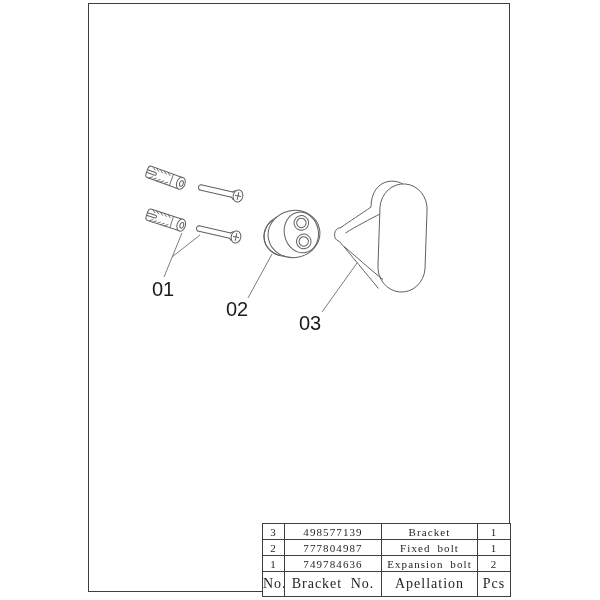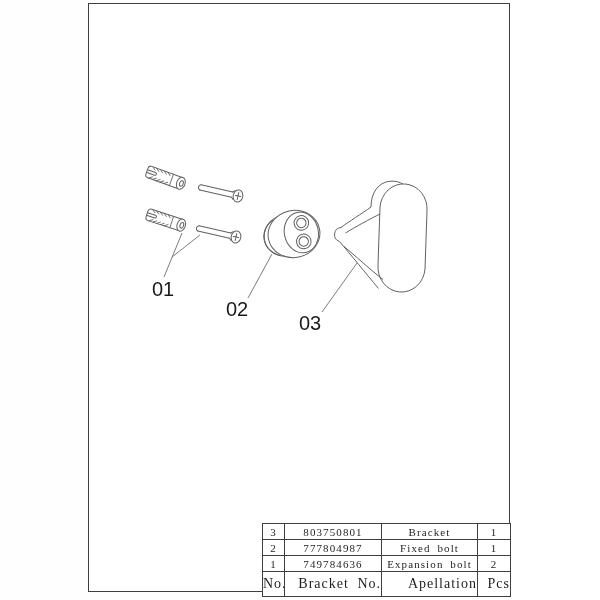--- a/index.html
+++ b/index.html
@@ -65,21 +65,20 @@
     font-family: "Liberation Serif", serif;
     overflow: hidden;
     white-space: nowrap;
   }
   table.parts tr.data-row td { height: 15px; }
   table.parts tr.header-row td {
     height: 24px;
     font-size: 14px;
     letter-spacing: 1px;
     word-spacing: 4px;
-    text-align: right;
   }
 </style>
 </head>
 <body>
 
 <div class="sheet">
 
   <div class="frame"></div>
 
   <svg class="drawing" viewBox="0 0 600 600">
@@ -158,21 +157,21 @@
     <table class="parts">
       <colgroup>
         <col style="width:22px">
           <col style="width:97px">
           <col style="width:96px">
           <col style="width:33px">
       </colgroup>
       <tbody>
           <tr class="data-row">
         <td>3</td>
-        <td>803750801</td>
+        <td>498577139</td>
         <td>Bracket</td>
         <td>1</td>
       </tr>
       <tr class="data-row">
         <td>2</td>
         <td>777804987</td>
         <td>Fixed bolt</td>
         <td>1</td>
       </tr>
       <tr class="data-row">

